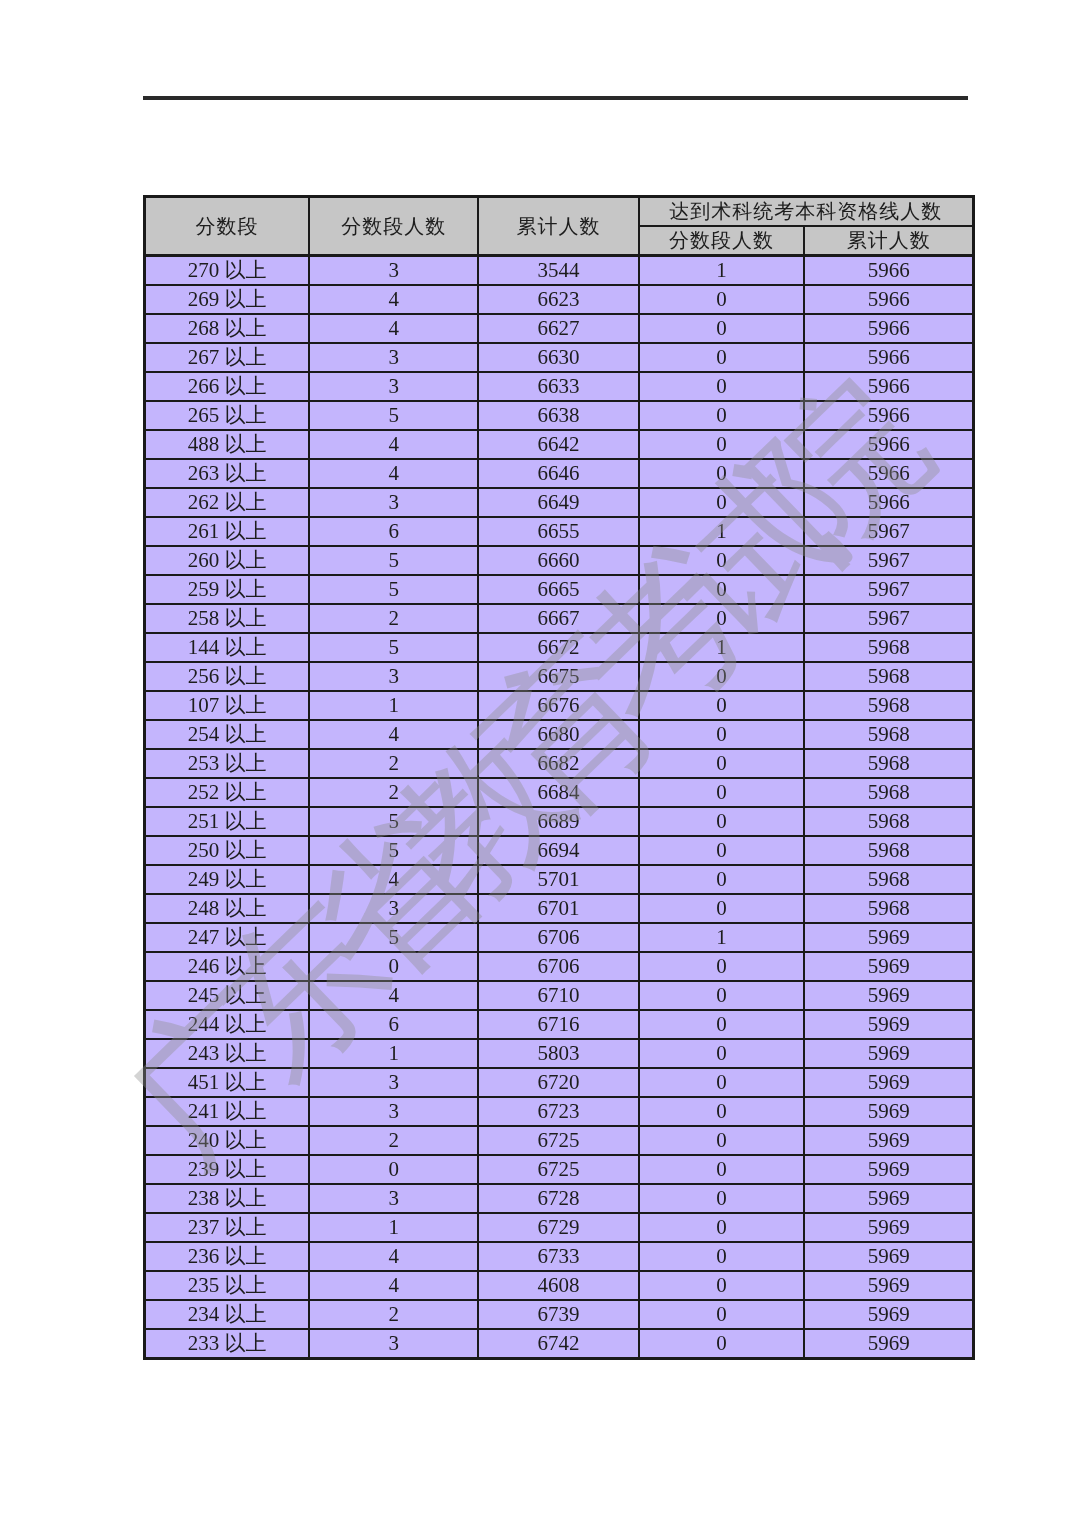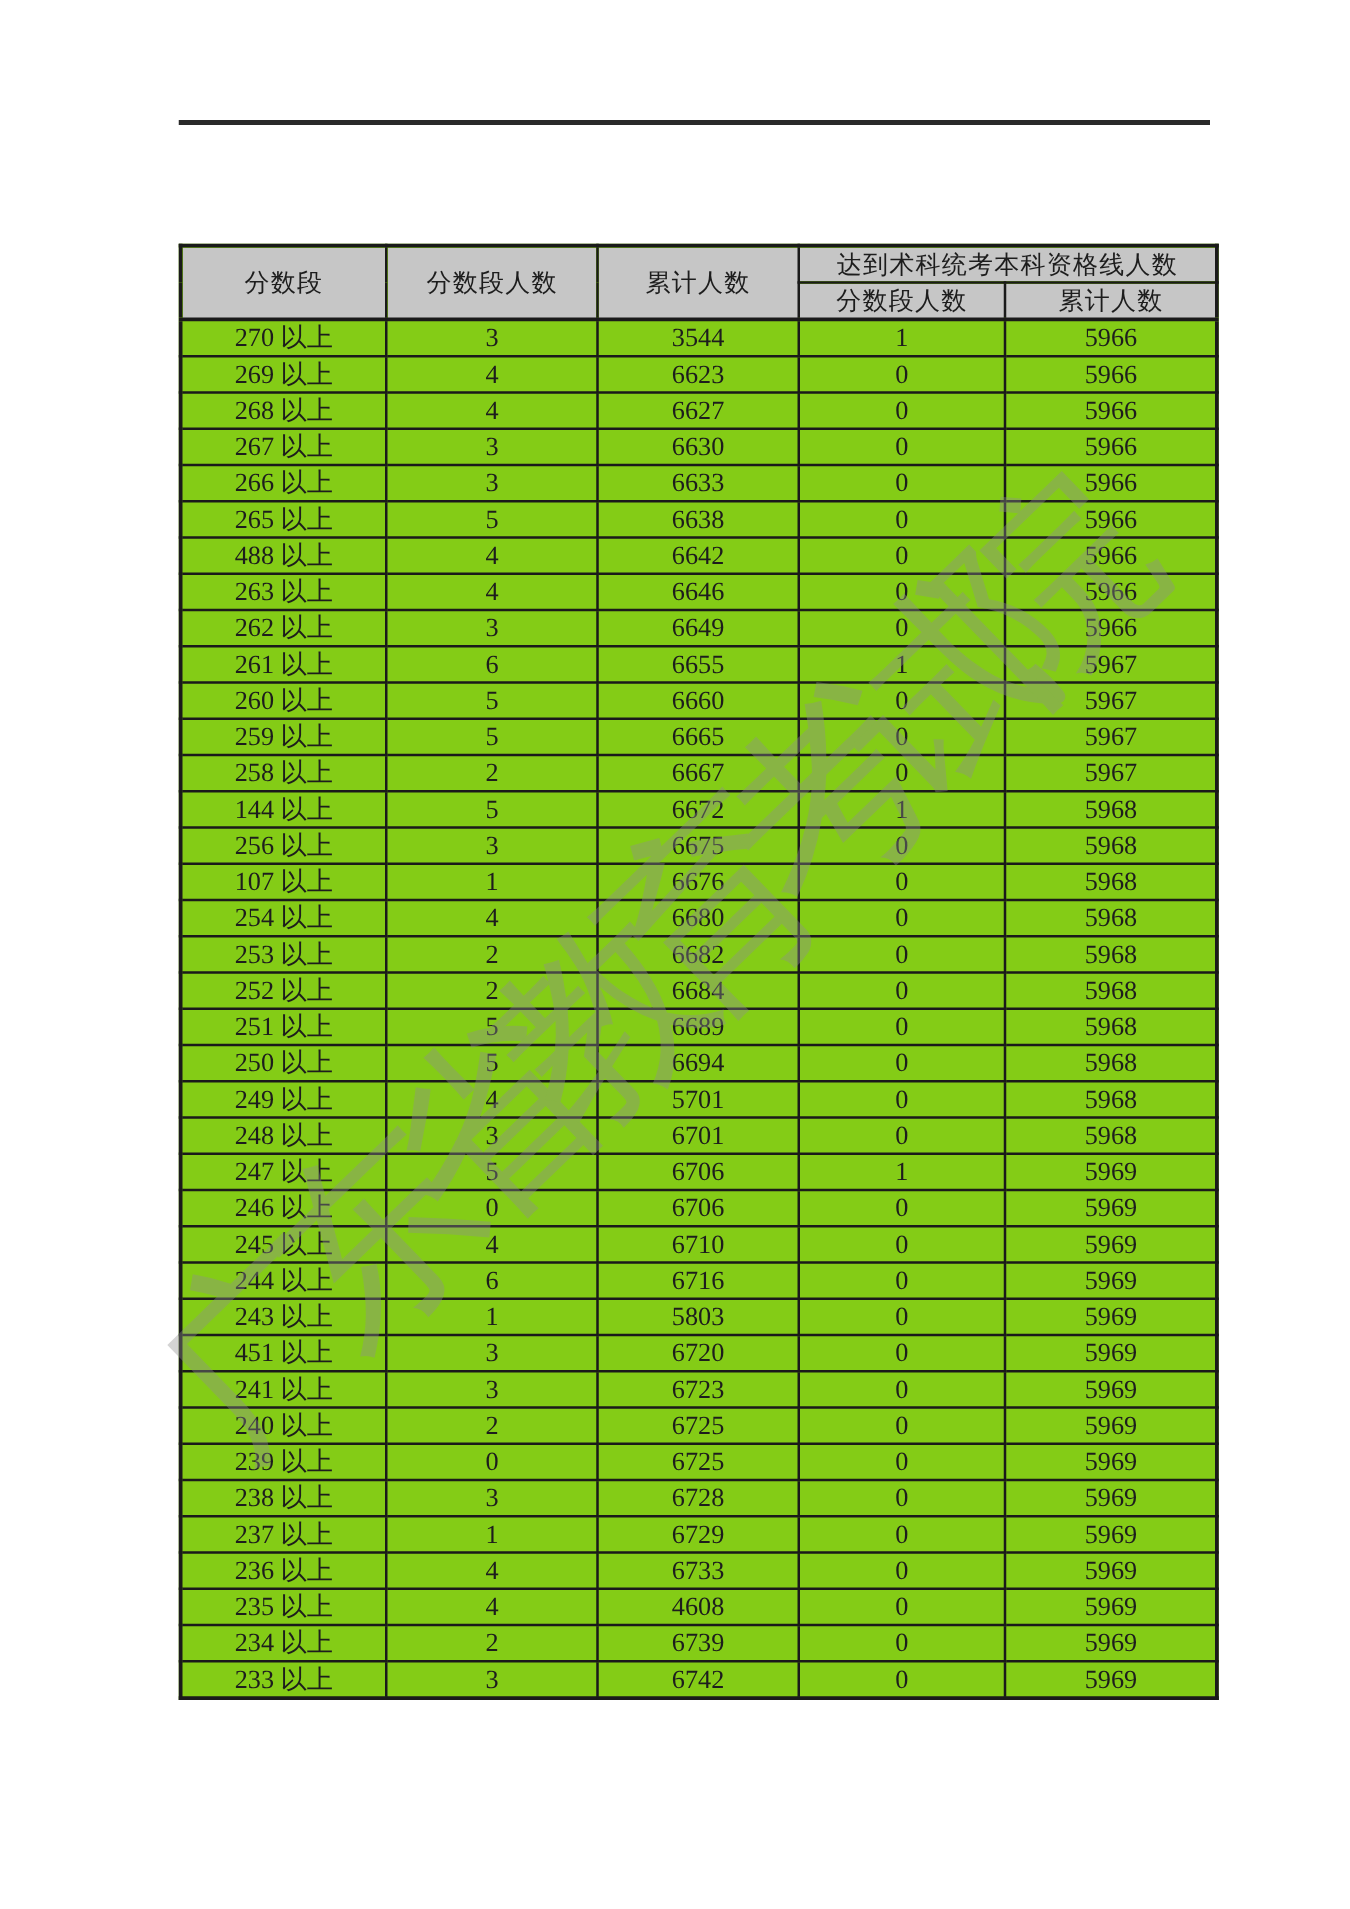--- a/index.html
+++ b/index.html
@@ -31,21 +31,21 @@
     height: 4px;
     background: var(--rule);
   }
   table.score-table {
     position: absolute;
     left: 143px;
     top: 195px;
     width: 832px;
     border-collapse: collapse;
     table-layout: fixed;
-    background: #84cc16;
+    background: #c4b5fd;
     border: 3px solid var(--border);
   }
   .score-table th,
   .score-table td {
     border: 2px solid var(--border);
     text-align: center;
     vertical-align: middle;
     padding: 0;
     overflow: hidden;
     white-space: nowrap;

